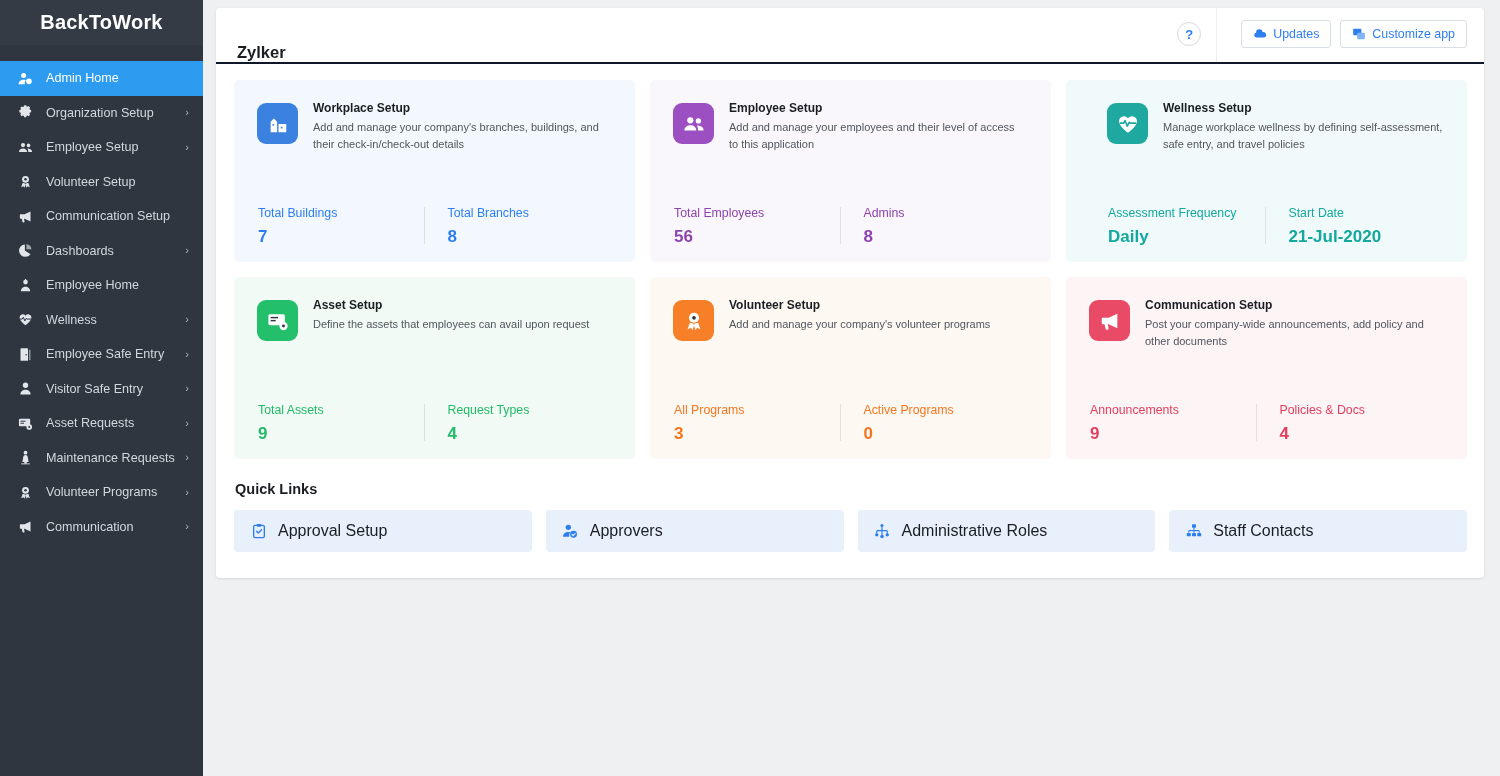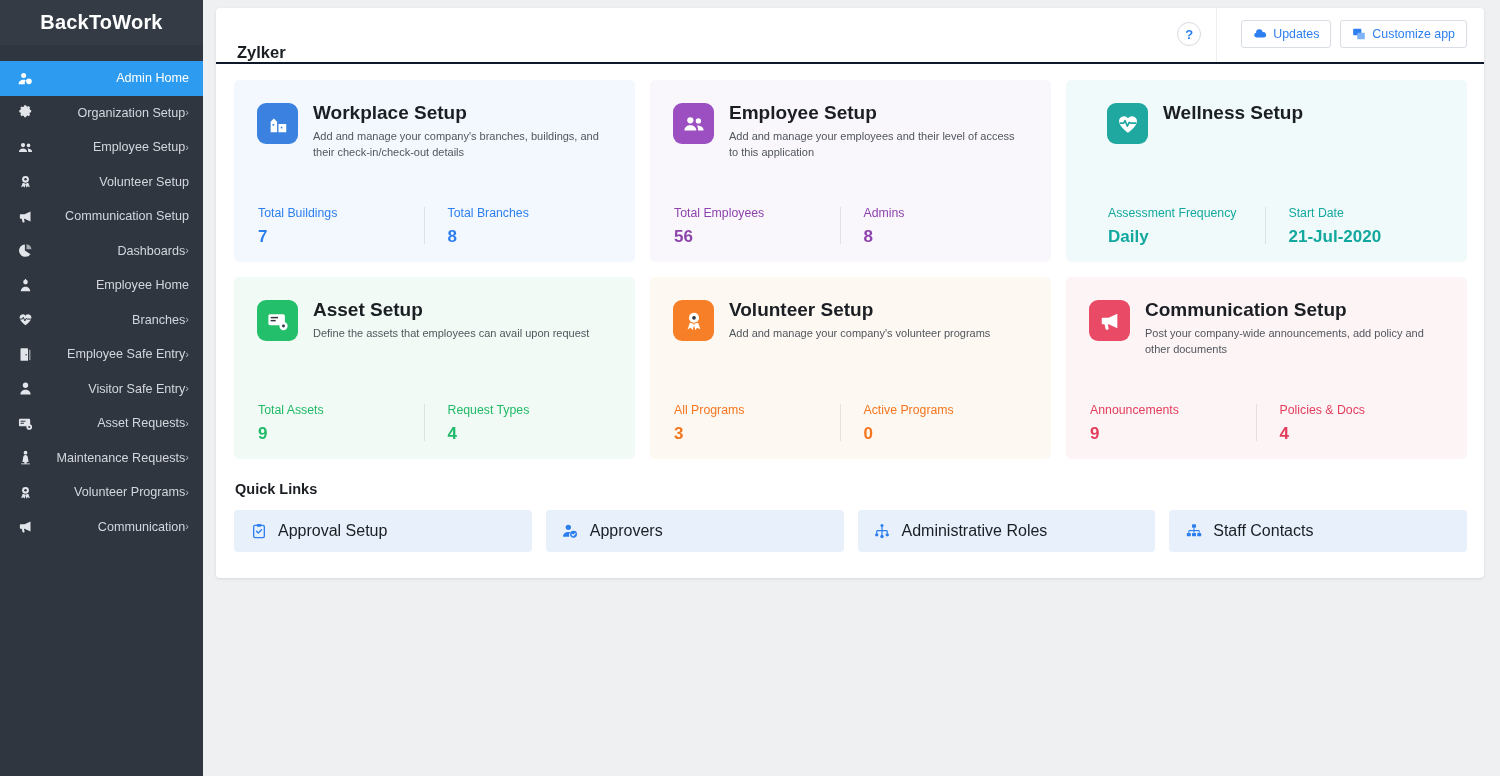--- a/index.html
+++ b/index.html
@@ -20,21 +20,21 @@
     position: relative;
   }
   .brand {
     height: 45px;
     display: flex; align-items: center; justify-content: center;
     color: #ffffff;
     font-size: 20px; font-weight: bold;
     letter-spacing: .2px;
     background: #343b45;
   }
-  .nav { padding-top: 16px; text-align: right; }
+  .nav { padding-top: 16px; }
   .nav-item {
     height: 34.5px;
     display: flex; align-items: center;
     padding: 0 14px 0 18px;
     color: #d3d7dd;
     font-size: 12.6px;
     cursor: pointer;
     position: relative;
   }
   .nav-item.active { background: #2d9cf0; color: #fff; }
@@ -114,21 +114,21 @@
   }
   .card-head { display: flex; align-items: flex-start; gap: 15px; }
   .card-ico {
     width: 41px; height: 41px; flex: 0 0 41px;
     border-radius: 9px;
     display: flex; align-items: center; justify-content: center;
     color: #fff;
     margin-top: 2px;
   }
   .card-ico svg { display: block; }
-  .card-title { font-size: 19px; font-weight: bold; color: #1b1f24; line-height: 1.25; }
+  .card-title { font-size: 12px; font-weight: bold; color: #1b1f24; line-height: 1.25; }
   .card-desc {
     font-size: 11px; color: #51565d; line-height: 1.52; margin-top: 3px;
     max-width: 290px;
   }
   .stats { display: flex; margin-top: auto; padding-top: 16px; }
   .stat { flex: 1; padding-left: 1px; position: relative; }
   .stat + .stat { padding-left: 24px; }
   .stat + .stat::before {
     content: ""; position: absolute; left: 0; top: 2px; bottom: 4px;
     width: 1px; background: rgba(0,0,0,.09);
@@ -235,21 +235,21 @@
           </span>
           <span class="nav-label">Employee Home</span>
         </div>
         <div class="nav-item">
           <span class="nav-ico">
             <svg width="15" height="15" viewBox="0 0 24 24" fill="currentColor">
               <path d="M12 21S2.5 14.8 2.5 8.7A5.2 5.2 0 0 1 12 5.9a5.2 5.2 0 0 1 9.5 2.8C21.5 14.8 12 21 12 21z"></path>
               <path d="M2 11.3h5l1.5-3 2.5 6 2-4 1.5 1h7.5" stroke="#2f3640" stroke-width="1.6" fill="none"></path>
             </svg>
           </span>
-          <span class="nav-label">Branches</span>
+          <span class="nav-label">Wellness</span>
           <span class="chev">›</span>
         </div>
         <div class="nav-item">
           <span class="nav-ico">
             <svg width="15" height="15" viewBox="0 0 24 24" fill="currentColor">
               <path d="M5 2h10a1 1 0 0 1 1 1v18a1 1 0 0 1-1 1H5a1 1 0 0 1-1-1V3a1 1 0 0 1 1-1z"></path>
               <circle cx="13" cy="12.5" r="1.2" fill="#2f3640"></circle>
               <path d="M17.5 4.5H20V21h-2.5z" opacity=".55"></path>
             </svg>
           </span>
@@ -398,20 +398,21 @@
             <div class="card" style="background: rgb(241, 250, 250); padding-left: 41px;">
               <div class="card-head">
                 <div class="card-ico" style="background:#1fa8a0">
                   <svg width="22" height="22" viewBox="0 0 24 24" fill="#ffffff">
                     <path d="M12 21.5S2.2 14.9 2.2 8.7A5.4 5.4 0 0 1 12 5.8a5.4 5.4 0 0 1 9.8 2.9c0 6.2-9.8 12.8-9.8 12.8z"></path>
                     <path d="M3 11h4.3l1.4-2.8 2.6 6.2 2-4.2 1.3.8H21" stroke="#1fa8a0" stroke-width="1.8" fill="none" stroke-linejoin="round"></path>
                   </svg>
                 </div>
                 <div>
                   <div class="card-title">Wellness Setup</div>
+                  <div class="card-desc">Manage workplace wellness by defining self-assessment, safe entry, and travel policies</div>
                 </div>
               </div>
               <div class="stats">
                 <div class="stat">
                   <div class="stat-label" style="color:#13a89e">Assessment Frequency</div>
                   <div class="stat-value" style="color:#13a89e">Daily</div>
                 </div>
                 <div class="stat">
                   <div class="stat-label" style="color:#13a89e">Start Date</div>
                   <div class="stat-value" style="color:#13a89e">21-Jul-2020</div>

